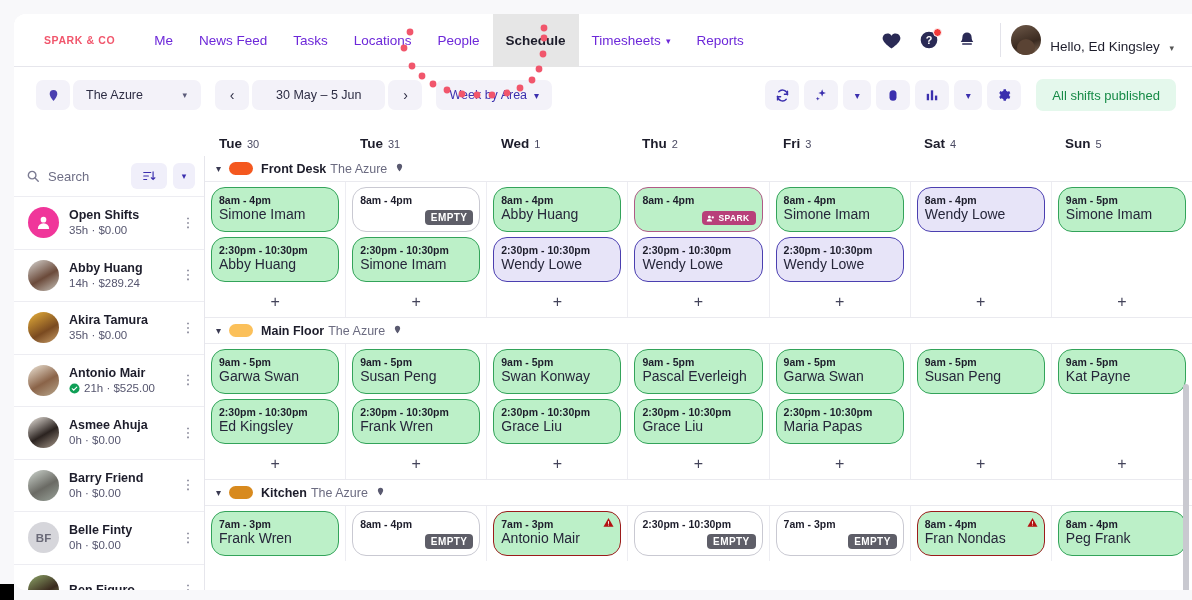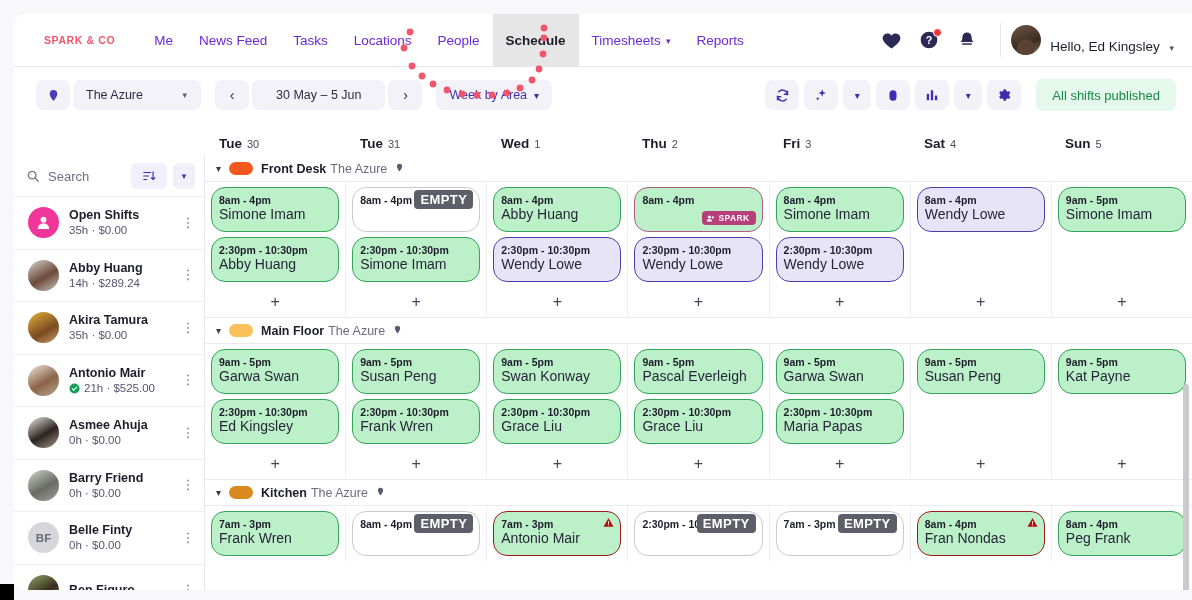--- a/index.html
+++ b/index.html
@@ -215,22 +215,22 @@
     border: 1px solid transparent;
   }
   .card .ctime { font-size: 10.5px; font-weight: bold; color: #1d1d2b; line-height: 14px;}
   .card .cname { font-size: 14px; color: #26263a; line-height: 15px; }
   .card.green { background: #bcf0c8; border-color: #33a35a; }
   .card.purple { background: #e7e4f8; border-color: #4b3fb0; }
   .card.empty { background: #fff; border-color: #c9c9d2; }
   .card.pink-border { background: #bcf0c8; border-color: #b05a86; }
   .card.red-border { background: #bcf0c8; border-color: #9c1b1b; }
   .chip-empty {
-    position: absolute; right: 6px; bottom: 22px;
-    background: #5e5e68; color: #fff; font-size: 13px; font-weight: bold;
+    position: absolute; right: 6px; bottom: 6px;
+    background: #5e5e68; color: #fff; font-size: 10px; font-weight: bold;
     letter-spacing: .4px; border-radius: 4px; padding: 2px 6px;
   }
   .chip-open {
     position: absolute; right: 6px; bottom: 6px;
     background: #b8407a; color: #fff; font-size: 8.5px; font-weight: bold;
     letter-spacing: .4px; border-radius: 4px; padding: 2px 6px 2px 4px;
     display: flex; align-items: center; gap: 3px;
   }
   .warn-ic {
     position: absolute; right: 6px; top: 5px; color: #b31212; font-size: 11px;

